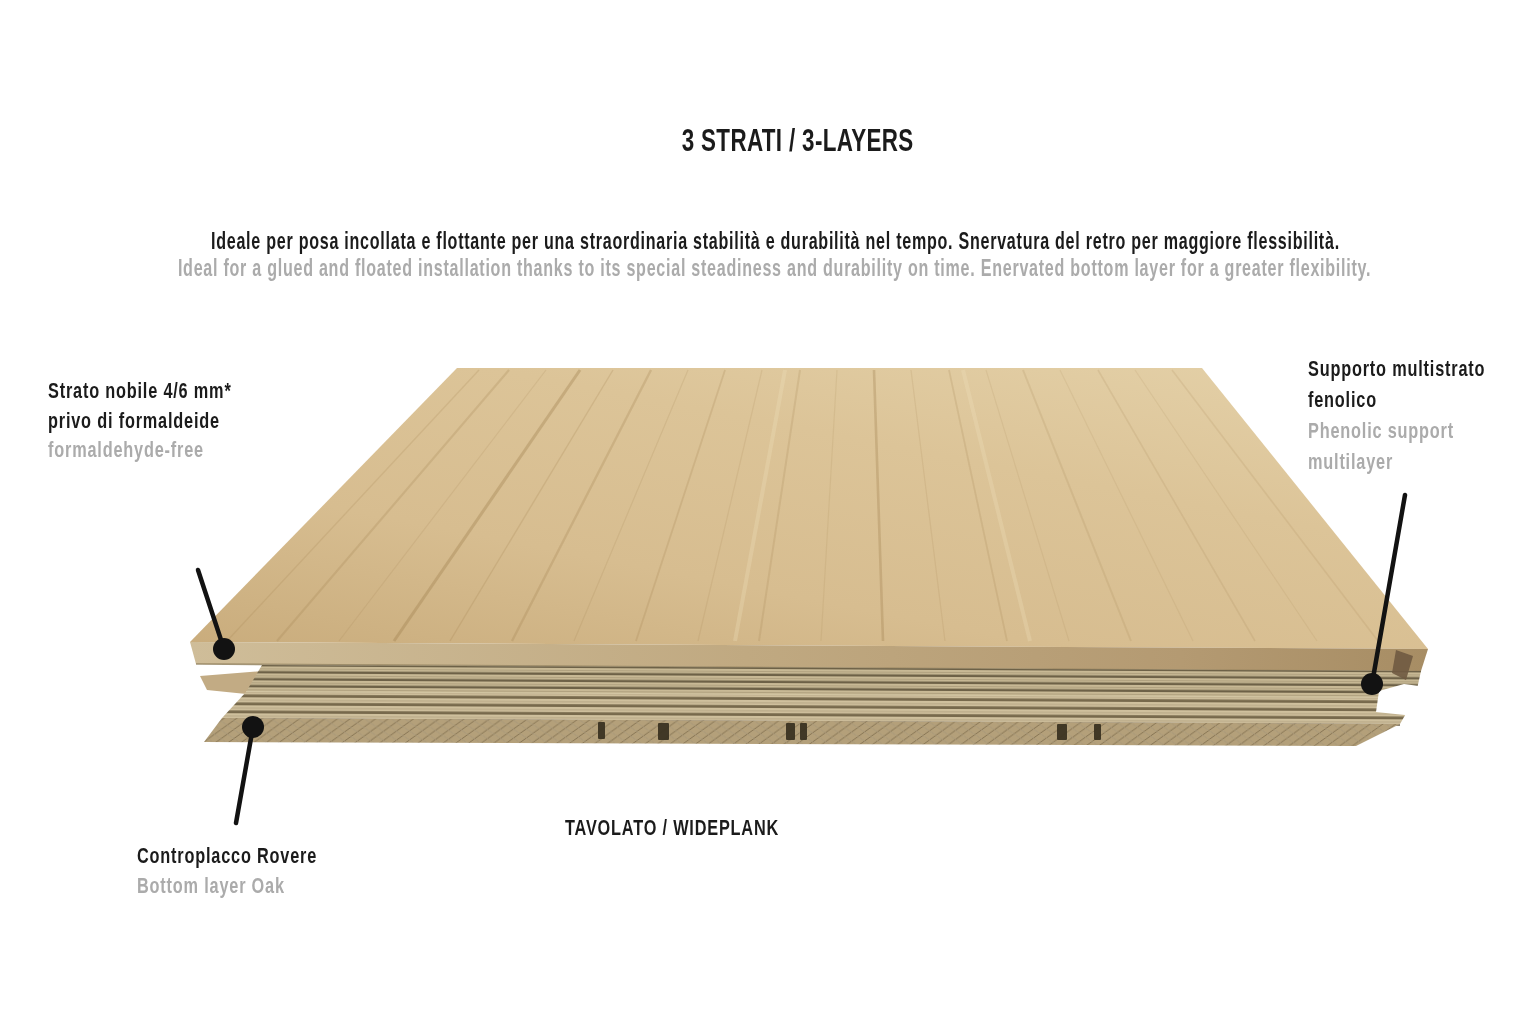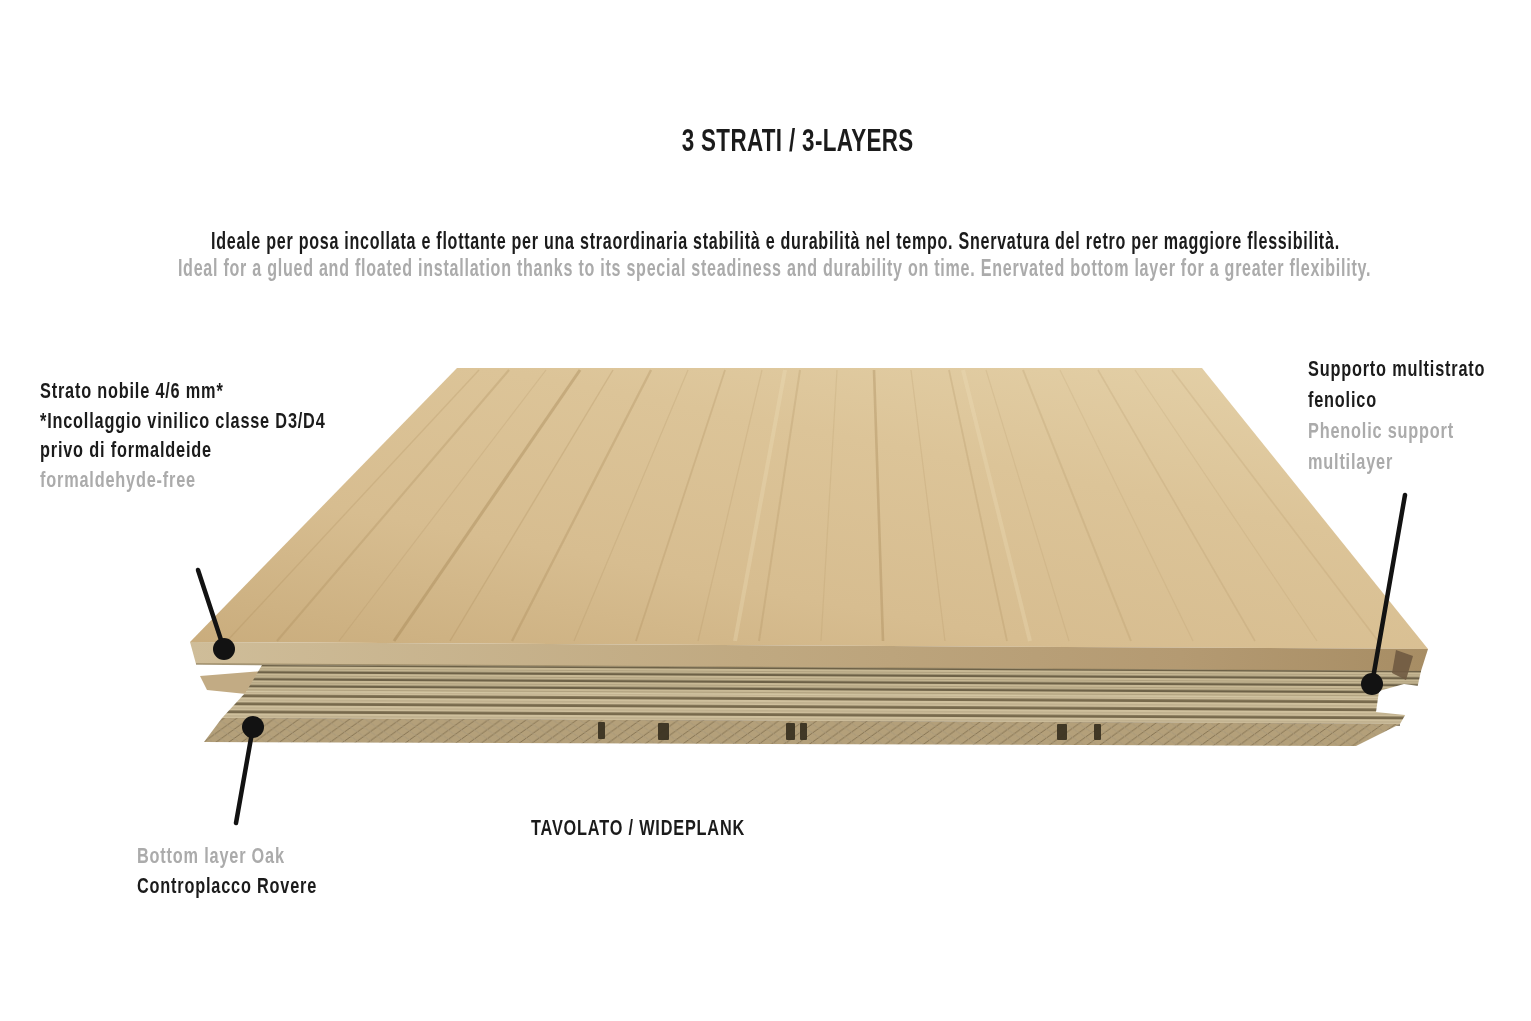--- a/index.html
+++ b/index.html
@@ -129,34 +129,33 @@
   <span class="title-text">3 STRATI / 3-LAYERS</span>
 </div>
 
 <div class="center-wrap" style="left:775px;top:227px;">
   <span class="cond centered intro-line dark">Ideale per posa incollata e flottante per una straordinaria stabilità e durabilità nel tempo. Snervatura del retro per maggiore flessibilità.</span>
 </div>
 <div class="center-wrap" style="left:775px;top:254px;">
   <span class="cond centered intro-line gray">Ideal for a glued and floated installation thanks to its special steadiness and durability on time. Enervated bottom layer for a greater flexibility.</span>
 </div>
 
-<div class="abs lbl" style="left:40px;top:376px;">
+<div class="abs lbl" style="left:48px;top:376px;">
   <div class="row"><span class="cond dark">Strato nobile 4/6 mm*</span></div>
-  <div class="row"><span class="cond dark">*Incollaggio vinilico classe D3/D4</span></div>
   <div class="row"><span class="cond dark">privo di formaldeide</span></div>
   <div class="row"><span class="cond gray">formaldehyde-free</span></div>
 </div>
 
 <div class="abs lbl lbl31" style="left:1308px;top:353px;">
   <div class="row"><span class="cond dark">Supporto multistrato</span></div>
   <div class="row"><span class="cond dark">fenolico</span></div>
   <div class="row"><span class="cond gray">Phenolic support</span></div>
   <div class="row"><span class="cond gray">multilayer</span></div>
 </div>
 
 <div class="abs lbl" style="left:137px;top:841px;">
+  <div class="row"><span class="cond dark">Controplacco Rovere</span></div>
   <div class="row"><span class="cond gray">Bottom layer Oak</span></div>
-  <div class="row"><span class="cond dark">Controplacco Rovere</span></div>
 </div>
 
-<div class="abs lbl" style="left:531px;top:813px;">
+<div class="abs lbl" style="left:565px;top:813px;">
   <div class="row"><span class="cond dark">TAVOLATO / WIDEPLANK</span></div>
 </div>
 
 </body></html>

